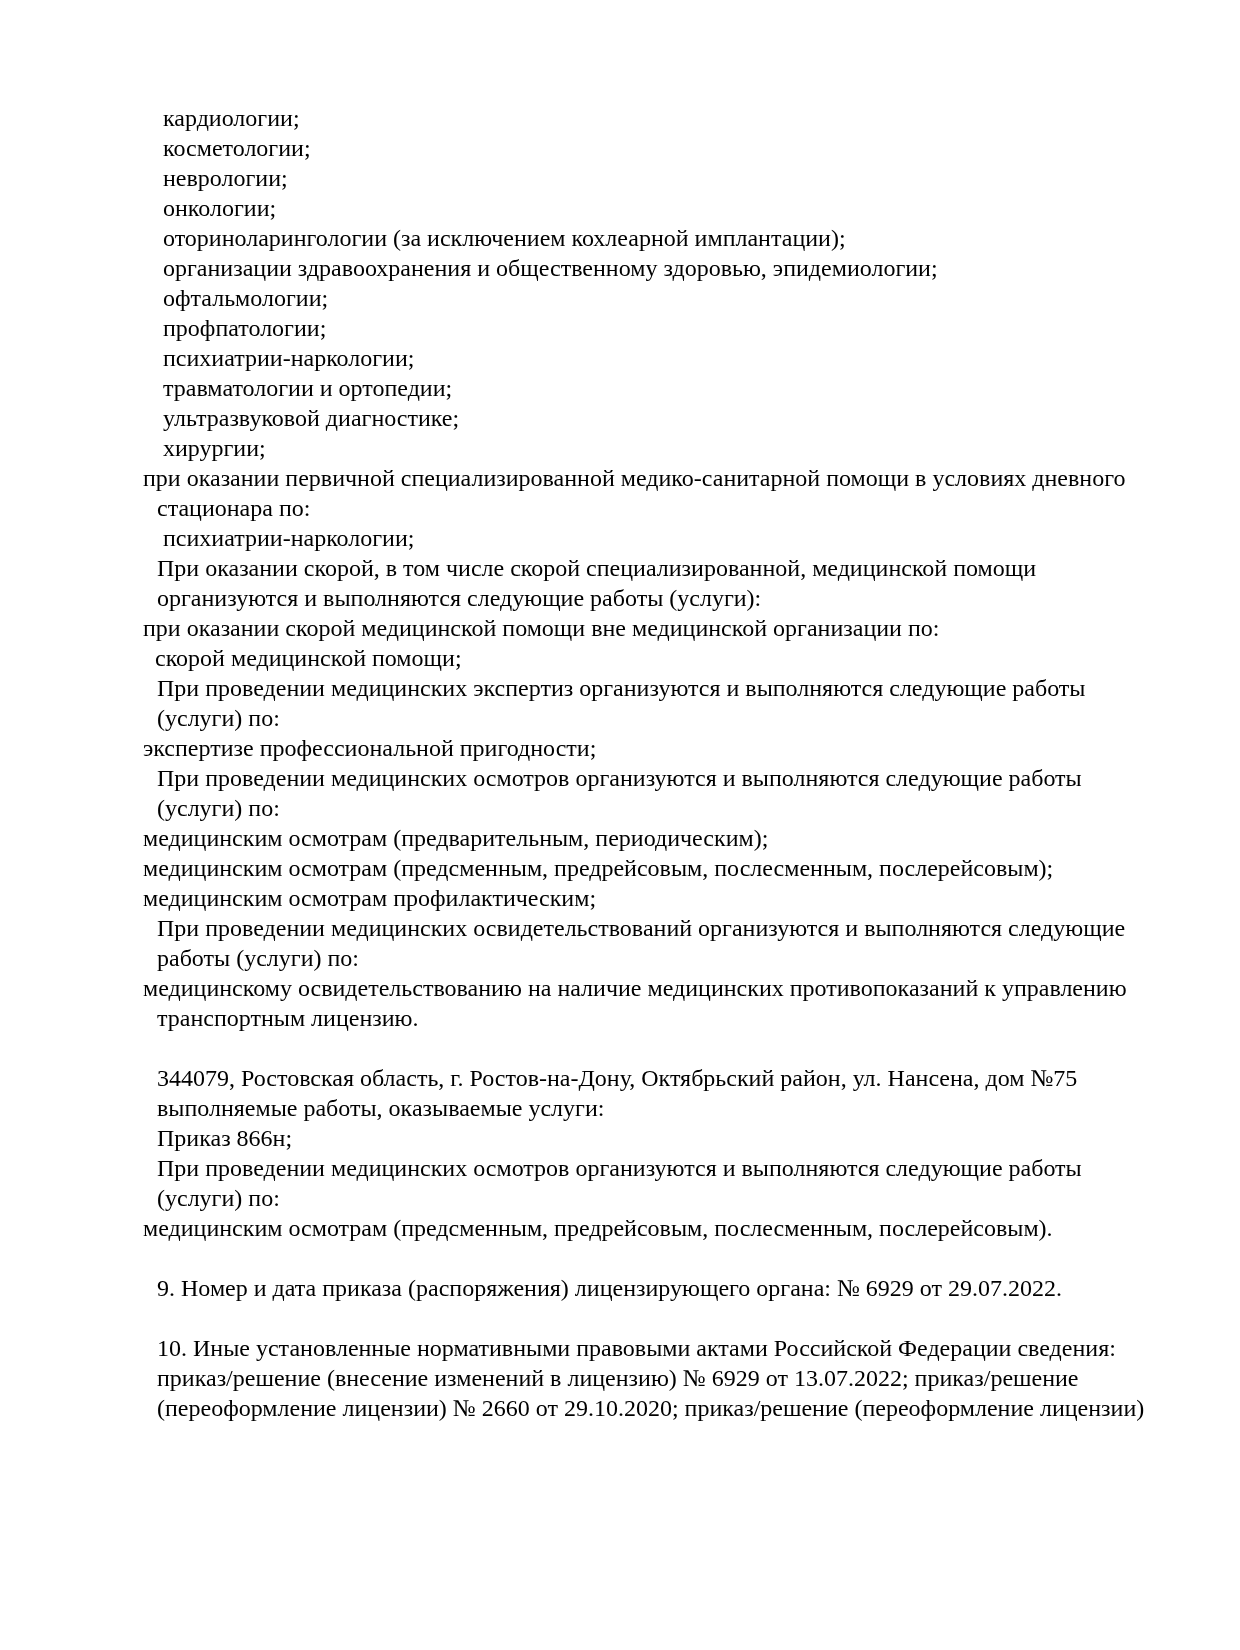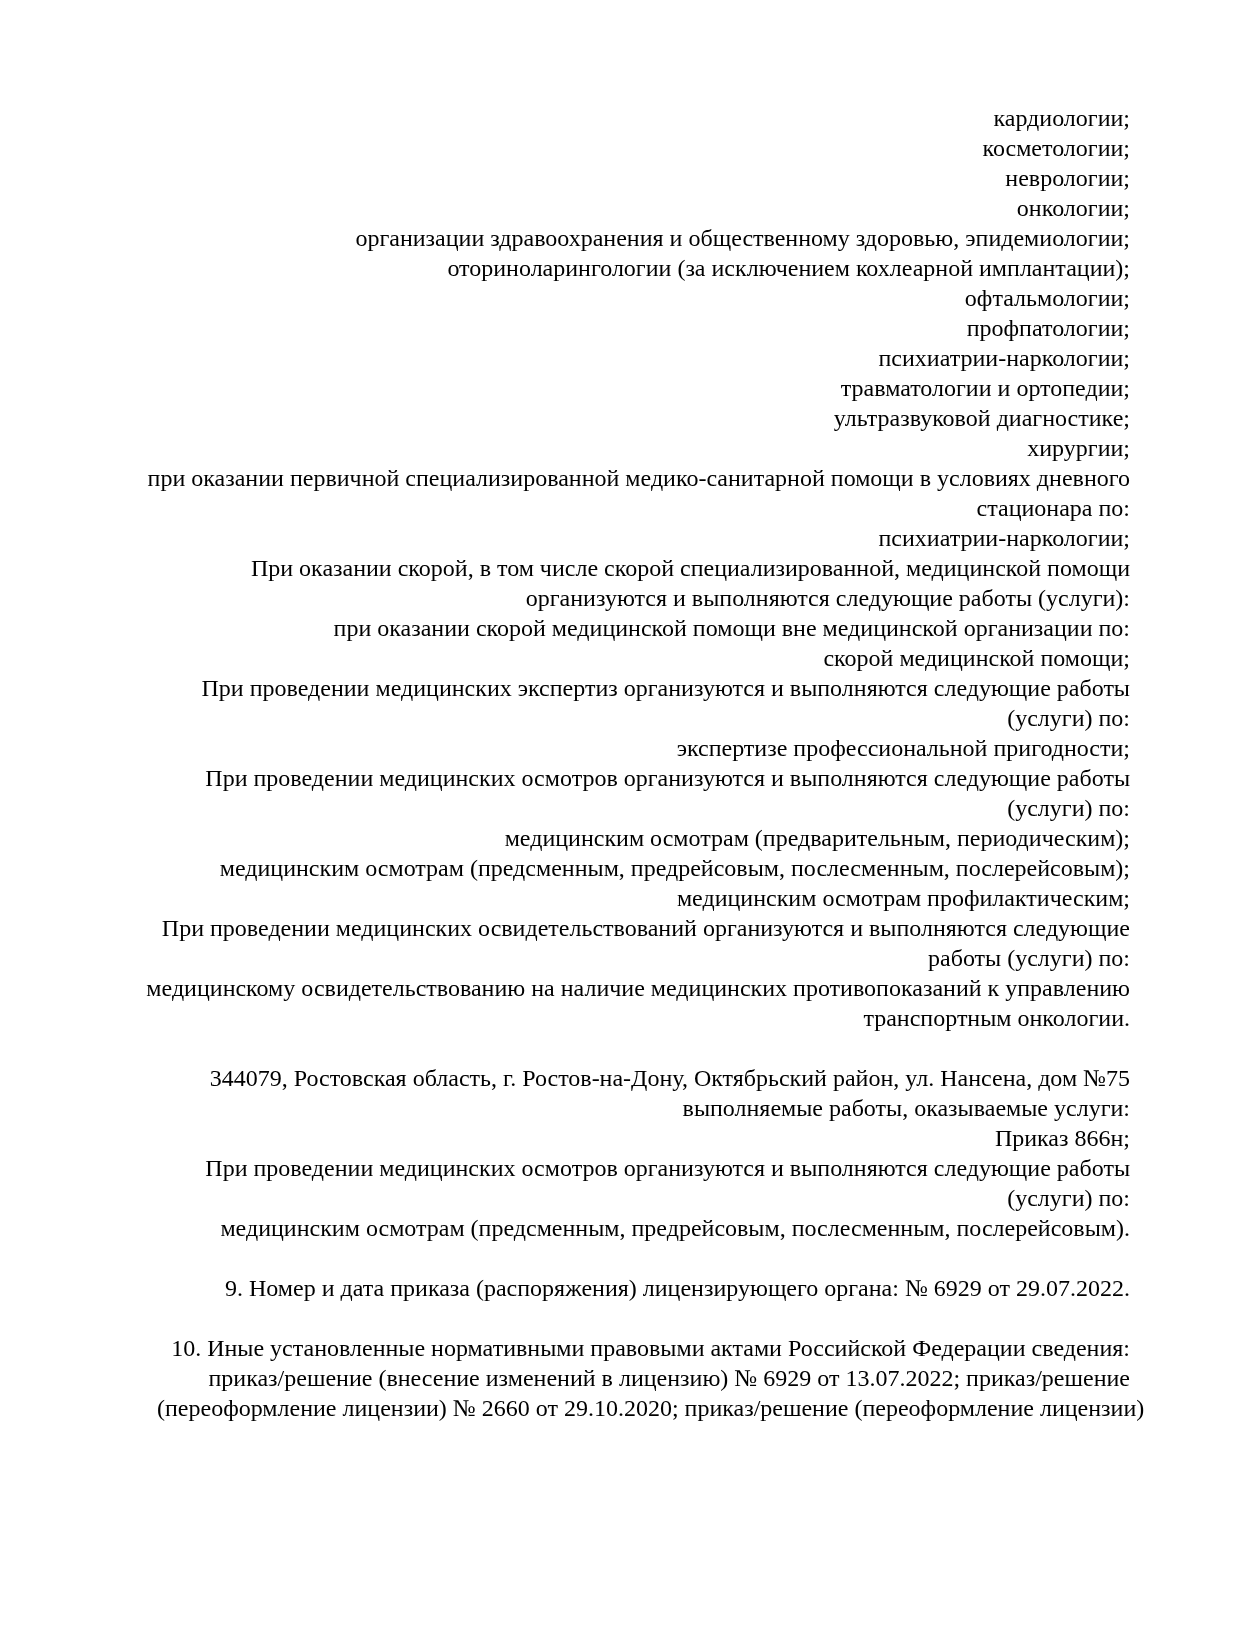--- a/index.html
+++ b/index.html
@@ -21,38 +21,37 @@
     left: 128px;
     right: 110px;
     color: #000000;
   }
   .line {
     font-size: 24px;
     line-height: 30px;
     height: 30px;
     white-space: pre;
     color: #000000;
-    text-align: right;
   }
   .ind-0 { padding-left: 0; margin-left: 29px; }
   .ind-1 { padding-left: 15px; }
   .ind-2 { padding-left: 27px; }
   .ind-3 { padding-left: 35px; }
 </style>
 </head>
 <body style="background: rgb(255, 255, 255);">
 
 <div class="page">
   <div class="content" style="color: rgb(0, 0, 0);">
       <div class="line ind-3">кардиологии;</div>
       <div class="line ind-3">косметологии;</div>
       <div class="line ind-3">неврологии;</div>
       <div class="line ind-3">онкологии;</div>
+      <div class="line ind-3">оториноларингологии (за исключением кохлеарной имплантации);</div>
       <div class="line ind-3">организации здравоохранения и общественному здоровью, эпидемиологии;</div>
-      <div class="line ind-3">оториноларингологии (за исключением кохлеарной имплантации);</div>
       <div class="line ind-3">офтальмологии;</div>
       <div class="line ind-3">профпатологии;</div>
       <div class="line ind-3">психиатрии-наркологии;</div>
       <div class="line ind-3">травматологии и ортопедии;</div>
       <div class="line ind-3">ультразвуковой диагностике;</div>
       <div class="line ind-3">хирургии;</div>
       <div class="line ind-1">при оказании первичной специализированной медико-санитарной помощи в условиях дневного</div>
       <div class="line ind-0">стационара по:</div>
       <div class="line ind-3">психиатрии-наркологии;</div>
       <div class="line ind-0">При оказании скорой, в том числе скорой специализированной, медицинской помощи</div>
@@ -63,21 +62,21 @@
       <div class="line ind-0">(услуги) по:</div>
       <div class="line ind-1">экспертизе профессиональной пригодности;</div>
       <div class="line ind-0">При проведении медицинских осмотров организуются и выполняются следующие работы</div>
       <div class="line ind-0">(услуги) по:</div>
       <div class="line ind-1">медицинским осмотрам (предварительным, периодическим);</div>
       <div class="line ind-1">медицинским осмотрам (предсменным, предрейсовым, послесменным, послерейсовым);</div>
       <div class="line ind-1">медицинским осмотрам профилактическим;</div>
       <div class="line ind-0">При проведении медицинских освидетельствований организуются и выполняются следующие</div>
       <div class="line ind-0">работы (услуги) по:</div>
       <div class="line ind-1">медицинскому освидетельствованию на наличие медицинских противопоказаний к управлению</div>
-      <div class="line ind-0">транспортным онкологии.</div>
+      <div class="line ind-0">транспортным лицензию.</div>
       <div class="line ind-0">&nbsp;</div>
       <div class="line ind-0">344079, Ростовская область, г. Ростов-на-Дону, Октябрьский район, ул. Нансена, дом №75</div>
       <div class="line ind-0">выполняемые работы, оказываемые услуги:</div>
       <div class="line ind-0">Приказ 866н;</div>
       <div class="line ind-0">При проведении медицинских осмотров организуются и выполняются следующие работы</div>
       <div class="line ind-0">(услуги) по:</div>
       <div class="line ind-1">медицинским осмотрам (предсменным, предрейсовым, послесменным, послерейсовым).</div>
       <div class="line ind-0">&nbsp;</div>
       <div class="line ind-0">9. Номер и дата приказа (распоряжения) лицензирующего органа: № 6929 от 29.07.2022.</div>
       <div class="line ind-0">&nbsp;</div>

